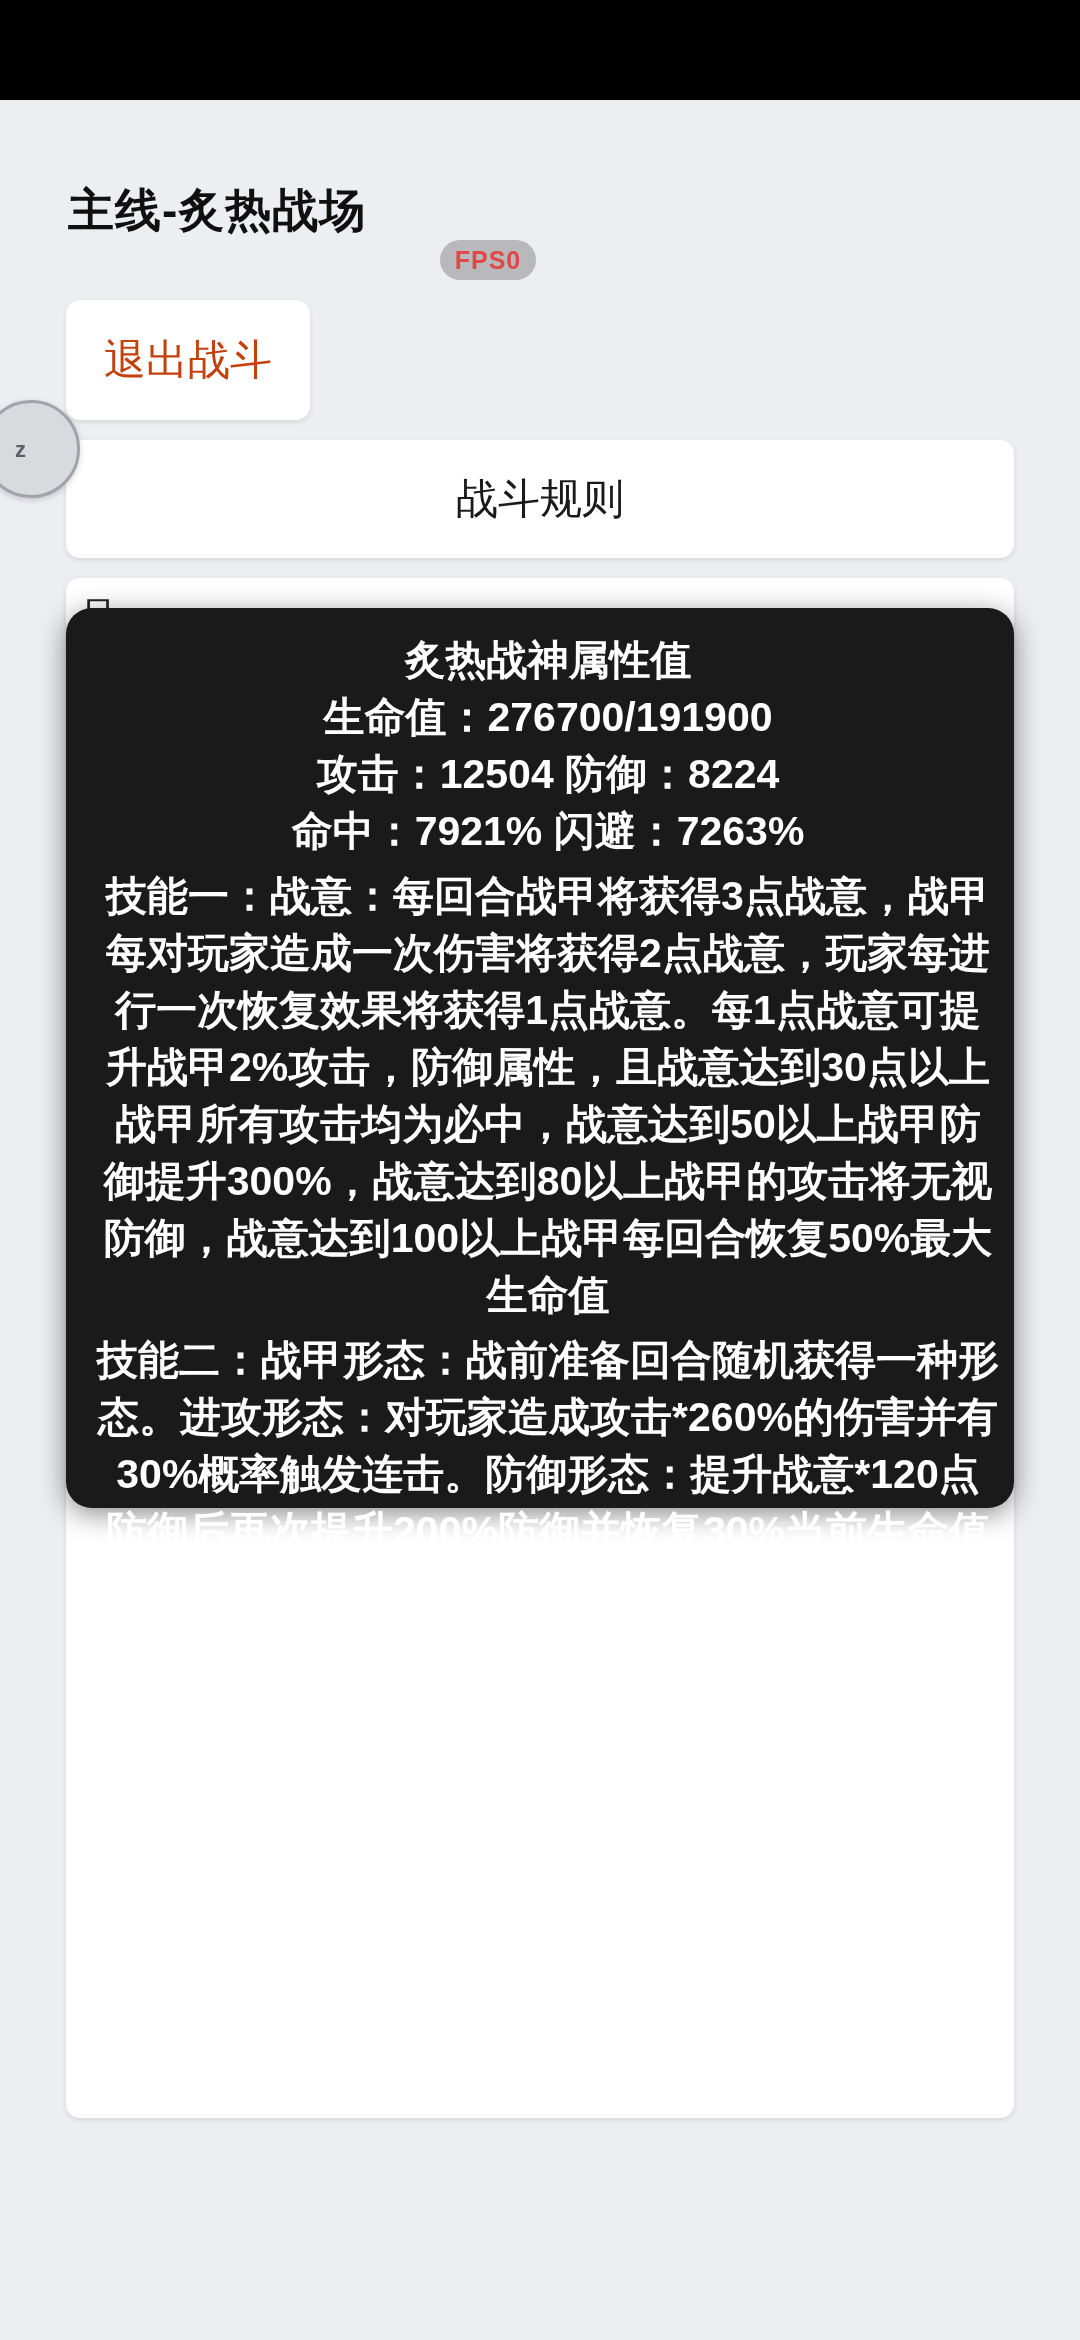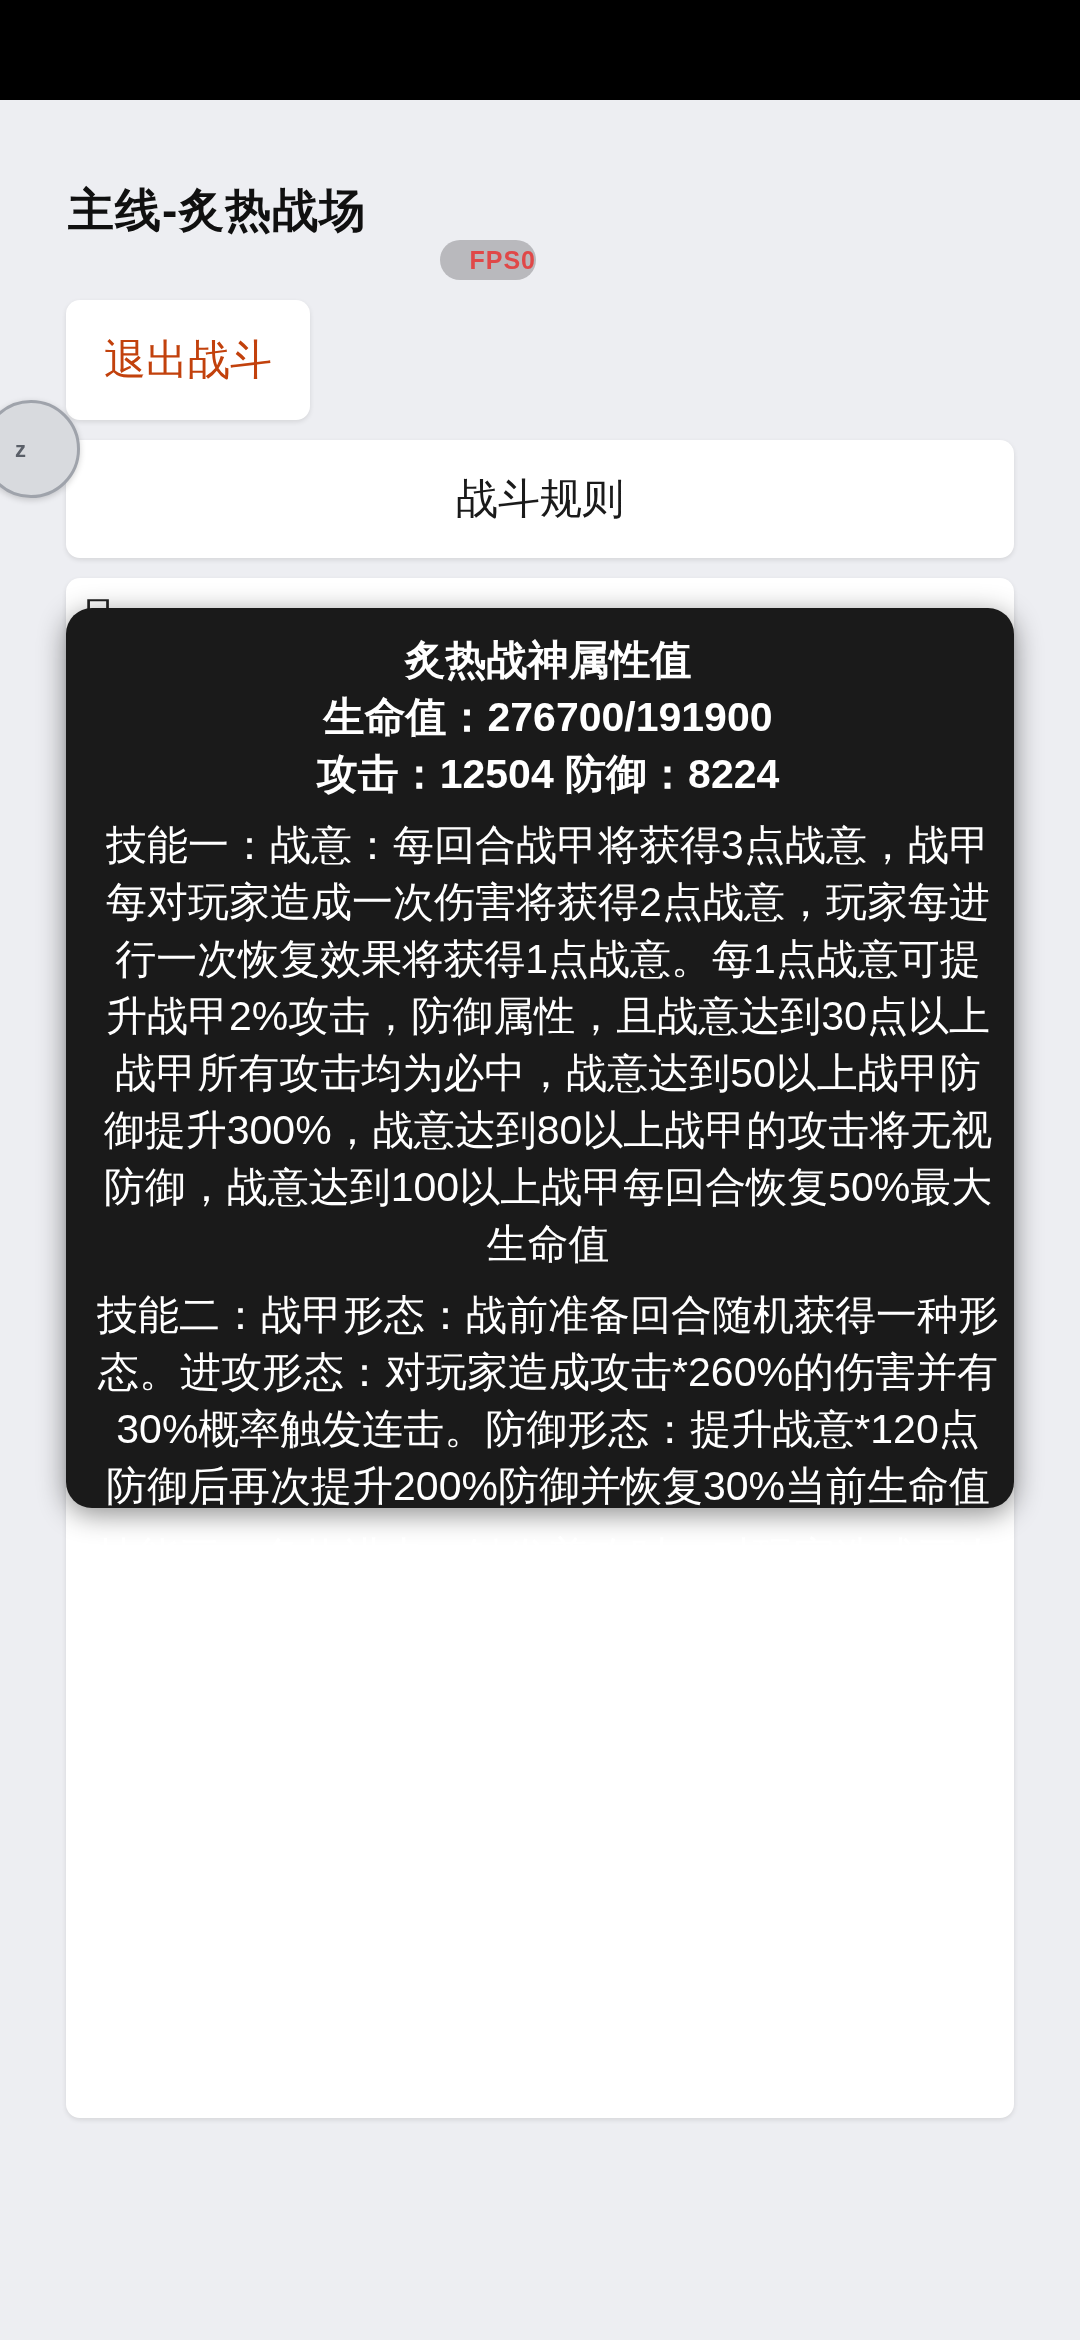--- a/index.html
+++ b/index.html
@@ -52,21 +52,21 @@
     left: 440px;
     top: 140px;
     width: 96px;
     height: 40px;
     border-radius: 20px;
     background: #b9b9bd;
     color: #e04848;
     font-size: 25px;
     font-weight: bold;
     line-height: 40px;
-    text-align: right;
+    text-align: center;
     letter-spacing: 1px;
   }
   .btn-exit {
     position: absolute;
     left: 66px;
     top: 200px;
     width: 244px;
     height: 120px;
     background: #ffffff;
     border-radius: 14px;
@@ -147,23 +147,23 @@
     font-size: 41px;
     line-height: 57px;
     font-weight: bold;
     letter-spacing: 0px;
     color: #ffffff;
   }
   .dlg-para {
     text-align: center;
     font-size: 41px;
     line-height: 57px;
-    font-weight: normal;
+    font-weight: bold;
     color: #ffffff;
-    margin-top: 14px;
+    margin-top: 8px;
   }
 </style>
 </head>
 <body>
 
 <div class="screen">
 
   <div class="status-bar"></div>
 
   <div class="app-body">
@@ -184,19 +184,20 @@
     </div>
 
     <div class="side-orb">
       <div class="side-orb-label">z</div>
     </div>
 
     <div class="dialog">
       <div class="dlg-line">炙热战神属性值</div>
       <div class="dlg-line">生命值：276700/191900</div>
       <div class="dlg-line">攻击：12504 防御：8224</div>
+      <div class="dlg-line">命中：7921% 闪避：7263%</div>
       <div class="dlg-para">技能一：战意：每回合战甲将获得3点战意，战甲每对玩家造成一次伤害将获得2点战意，玩家每进行一次恢复效果将获得1点战意。每1点战意可提升战甲2%攻击，防御属性，且战意达到30点以上战甲所有攻击均为必中，战意达到50以上战甲防御提升300%，战意达到80以上战甲的攻击将无视防御，战意达到100以上战甲每回合恢复50%最大生命值</div>
       <div class="dlg-para">技能二：战甲形态：战前准备回合随机获得一种形态。进攻形态：对玩家造成攻击*260%的伤害并有30%概率触发连击。防御形态：提升战意*120点防御后再次提升200%防御并恢复30%当前生命值</div>
       <div class="dlg-para">技能三：炙热进击：触发普攻时：对玩家造成三次普攻。触发技能时：降低2点战意，对玩家造成攻击*400%的伤害</div>
     </div>
 
   </div>
 </div>
 
 </body></html>

